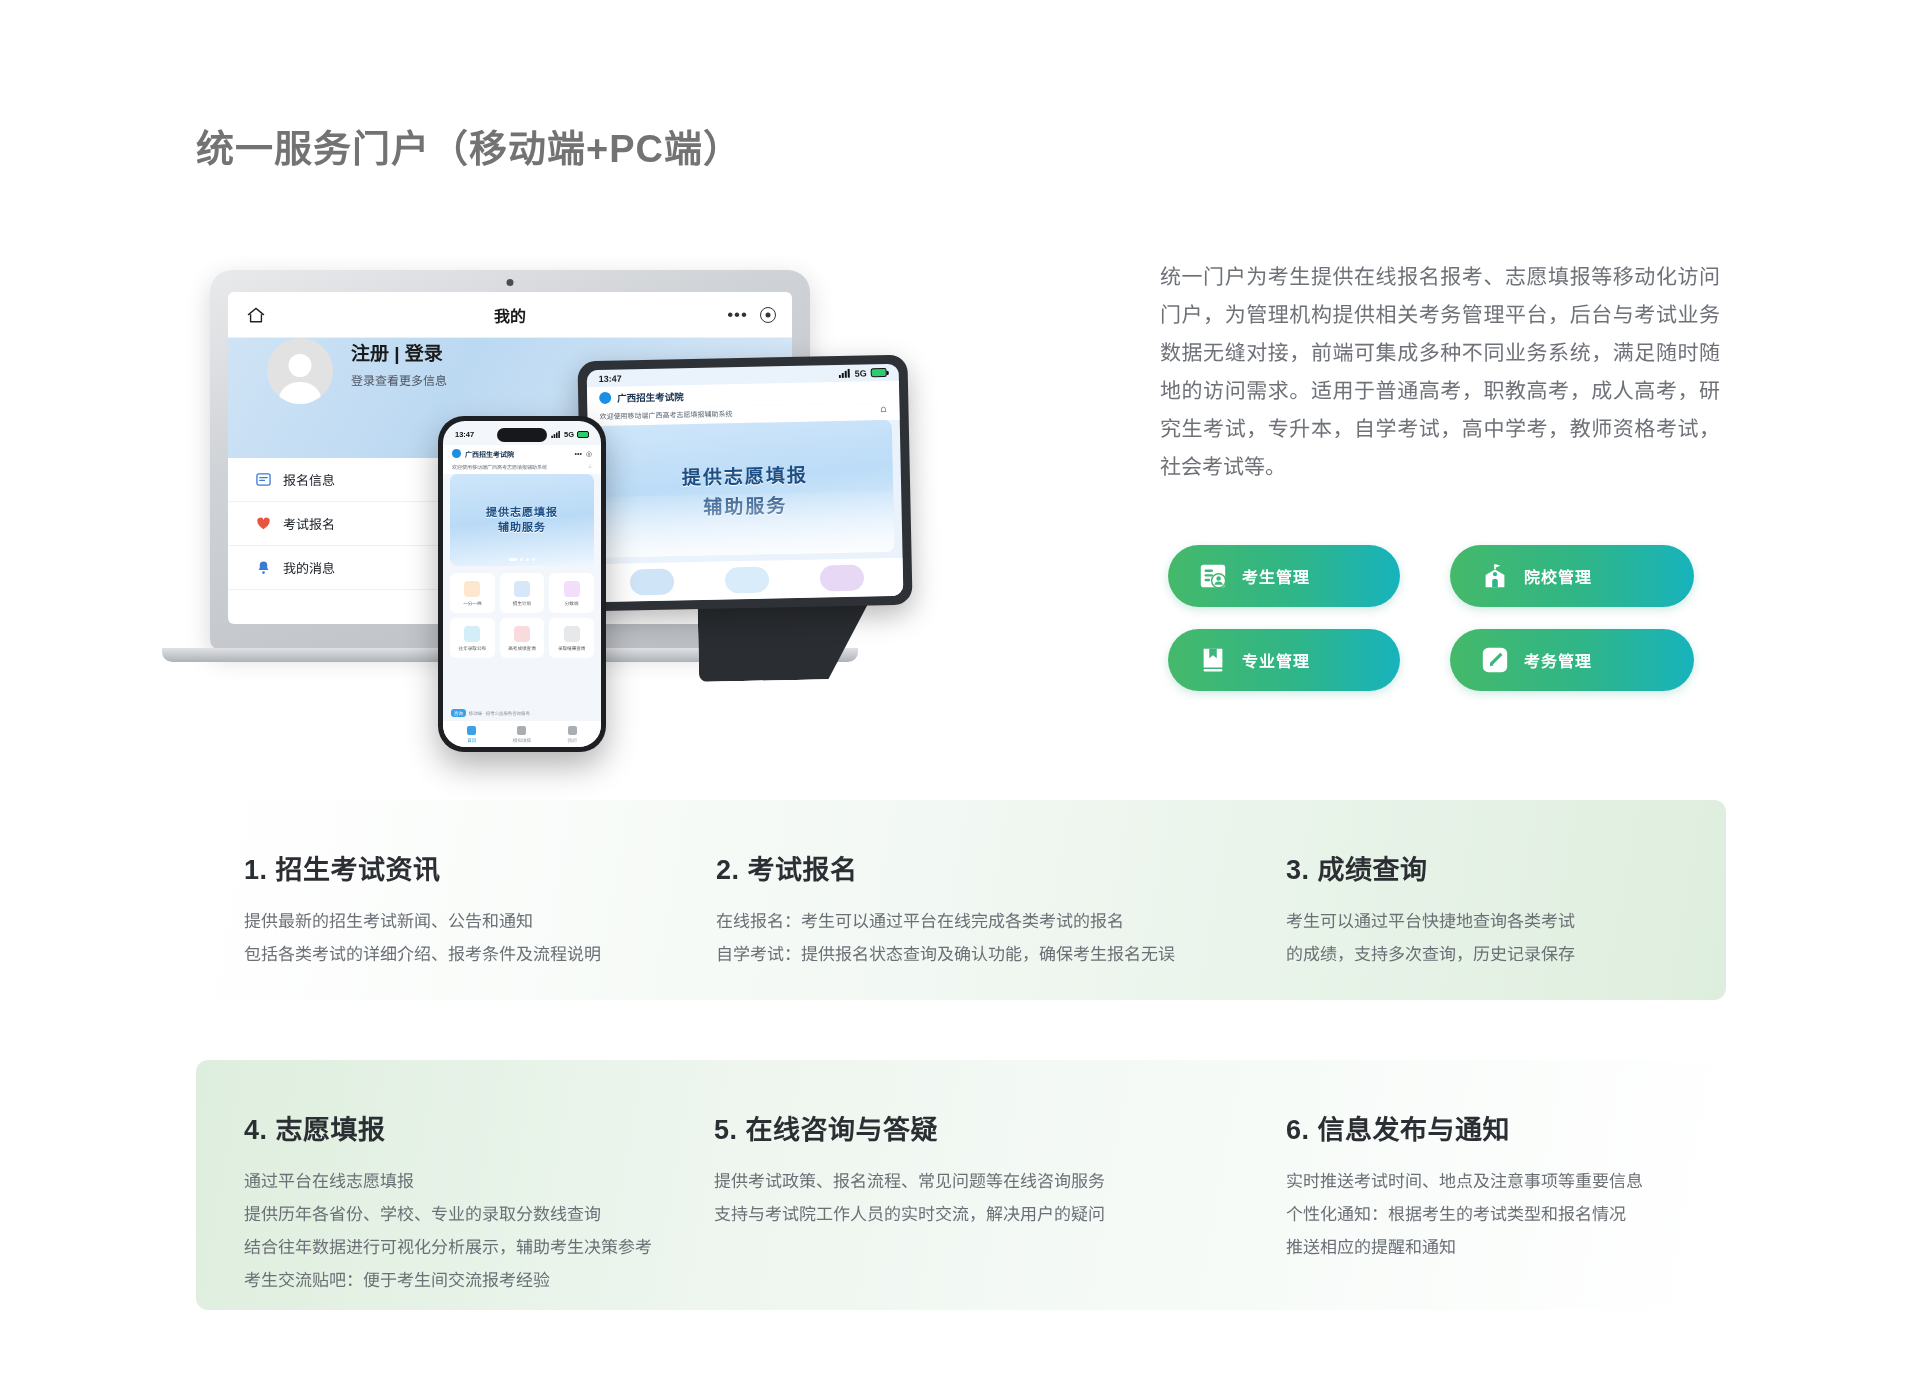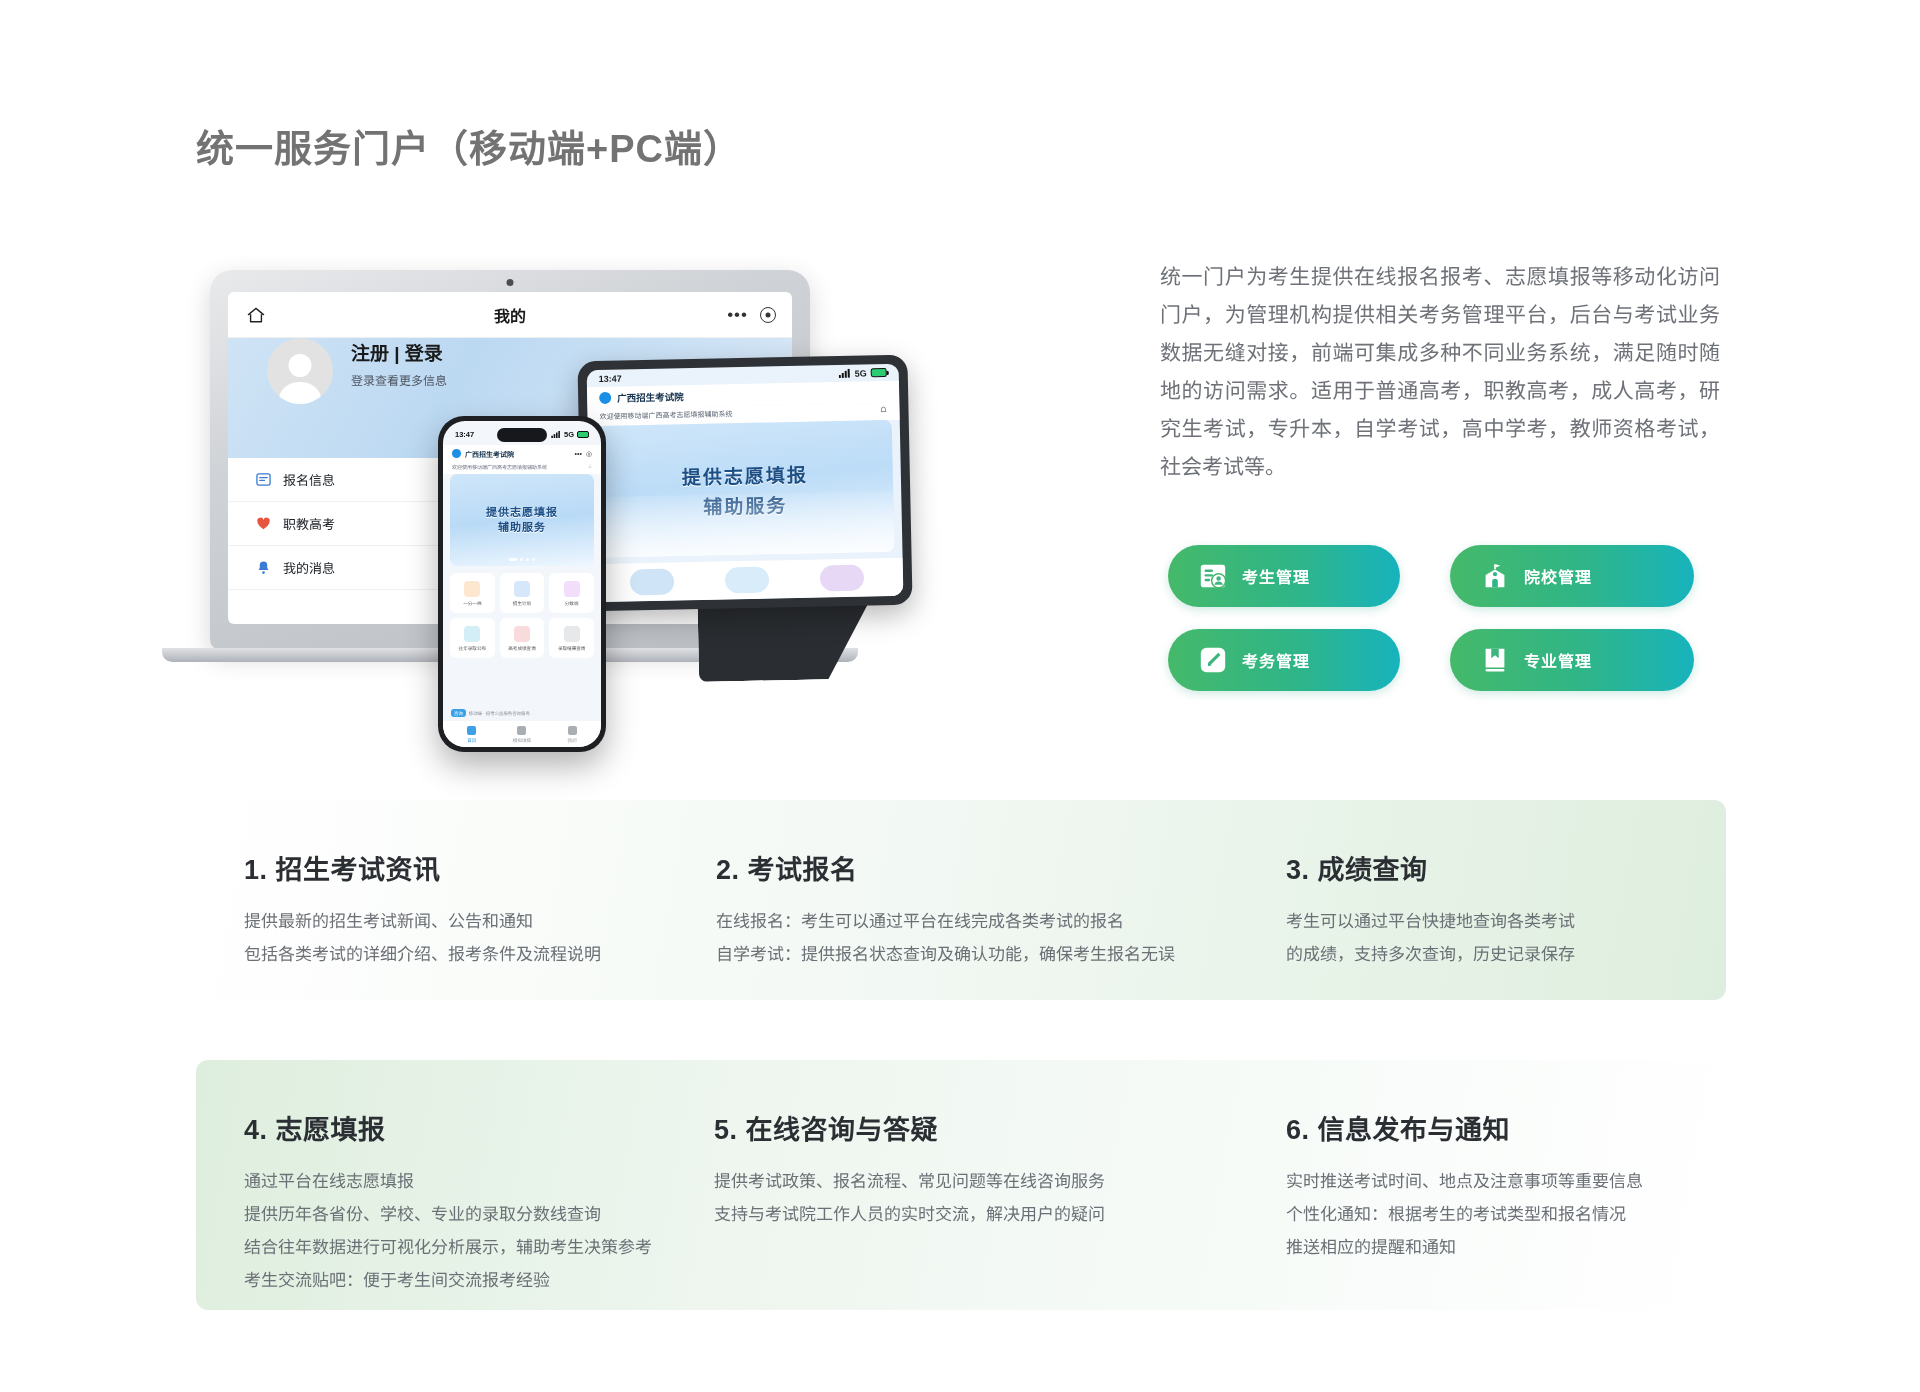--- a/index.html
+++ b/index.html
@@ -212,21 +212,21 @@
               <svg class="lt-ico" viewBox="0 0 16 16">
                 <rect x="1" y="2" width="14" height="12" rx="2" fill="none" stroke="#3a7bd5" stroke-width="1.4"></rect>
                 <path d="M4 6h8M4 9h5" stroke="#3a7bd5" stroke-width="1.3" stroke-linecap="round"></path>
               </svg>
               <span>报名信息</span>
             </div>
             <div class="lt-row">
               <svg class="lt-ico" viewBox="0 0 16 16">
                 <path d="M8 14S1.5 10 1.5 5.8A3.3 3.3 0 0 1 8 4.3a3.3 3.3 0 0 1 6.5 1.5C14.5 10 8 14 8 14z" fill="#e8553f"></path>
               </svg>
-              <span>职教高考</span>
+              <span>考试报名</span>
             </div>
             <div class="lt-row">
               <svg class="lt-ico" viewBox="0 0 16 16">
                 <path d="M8 1.6a4 4 0 0 1 4 4v3l1.2 2H2.8L4 8.6v-3a4 4 0 0 1 4-4z" fill="#3a7bd5"></path>
                 <circle cx="8" cy="13.4" r="1.4" fill="#3a7bd5"></circle>
               </svg>
               <span>我的消息</span>
             </div>
           </div>
         </div>
@@ -386,34 +386,34 @@
         <path d="M16.8 3.4l5 1.6-5 1.8z" fill="#fff"></path>
         <path d="M6 28V15l10-6 10 6v13z" fill="#fff"></path>
         <path d="M13 28v-6a3 3 0 0 1 6 0v6z" fill="#2FB588"></path>
         <circle cx="16" cy="14" r="2.2" fill="#2FB588"></circle>
       </svg>
       <span class="pill-label">院校管理</span>
     </div>
 
     <div class="pill">
       <svg width="30" height="30" viewBox="0 0 32 32">
+        <path d="M6 4h20v20H6z" fill="#fff"></path>
+        <path d="M12 4h8v10l-4-3-4 3z" fill="#3FB57E"></path>
+        <rect x="6" y="25.5" width="20" height="2.8" rx="1.4" fill="#fff"></rect>
+      </svg>
+      <span class="pill-label">专业管理</span>
+    </div>
+
+    <div class="pill">
+      <svg width="30" height="30" viewBox="0 0 32 32">
         <rect x="3" y="3" width="26" height="26" rx="6" fill="#fff"></rect>
         <path d="M21.6 8.2l2.4 2.4-10.2 10.2-3.3.9.9-3.3z" fill="#3FB57E"></path>
         <path d="M11.4 18.4l3.3 3.3-4.2 1z" fill="#2FB588"></path>
       </svg>
       <span class="pill-label">考务管理</span>
-    </div>
-
-    <div class="pill">
-      <svg width="30" height="30" viewBox="0 0 32 32">
-        <path d="M6 4h20v20H6z" fill="#fff"></path>
-        <path d="M12 4h8v10l-4-3-4 3z" fill="#3FB57E"></path>
-        <rect x="6" y="25.5" width="20" height="2.8" rx="1.4" fill="#fff"></rect>
-      </svg>
-      <span class="pill-label">专业管理</span>
     </div>
   </div>
 
   <div class="cards-top">
     <div class="card c1">
       <div class="card-h">1. 招生考试资讯</div>
       <div class="card-l">提供最新的招生考试新闻、公告和通知</div>
       <div class="card-l">包括各类考试的详细介绍、报考条件及流程说明</div>
     </div>
     <div class="card c2">

